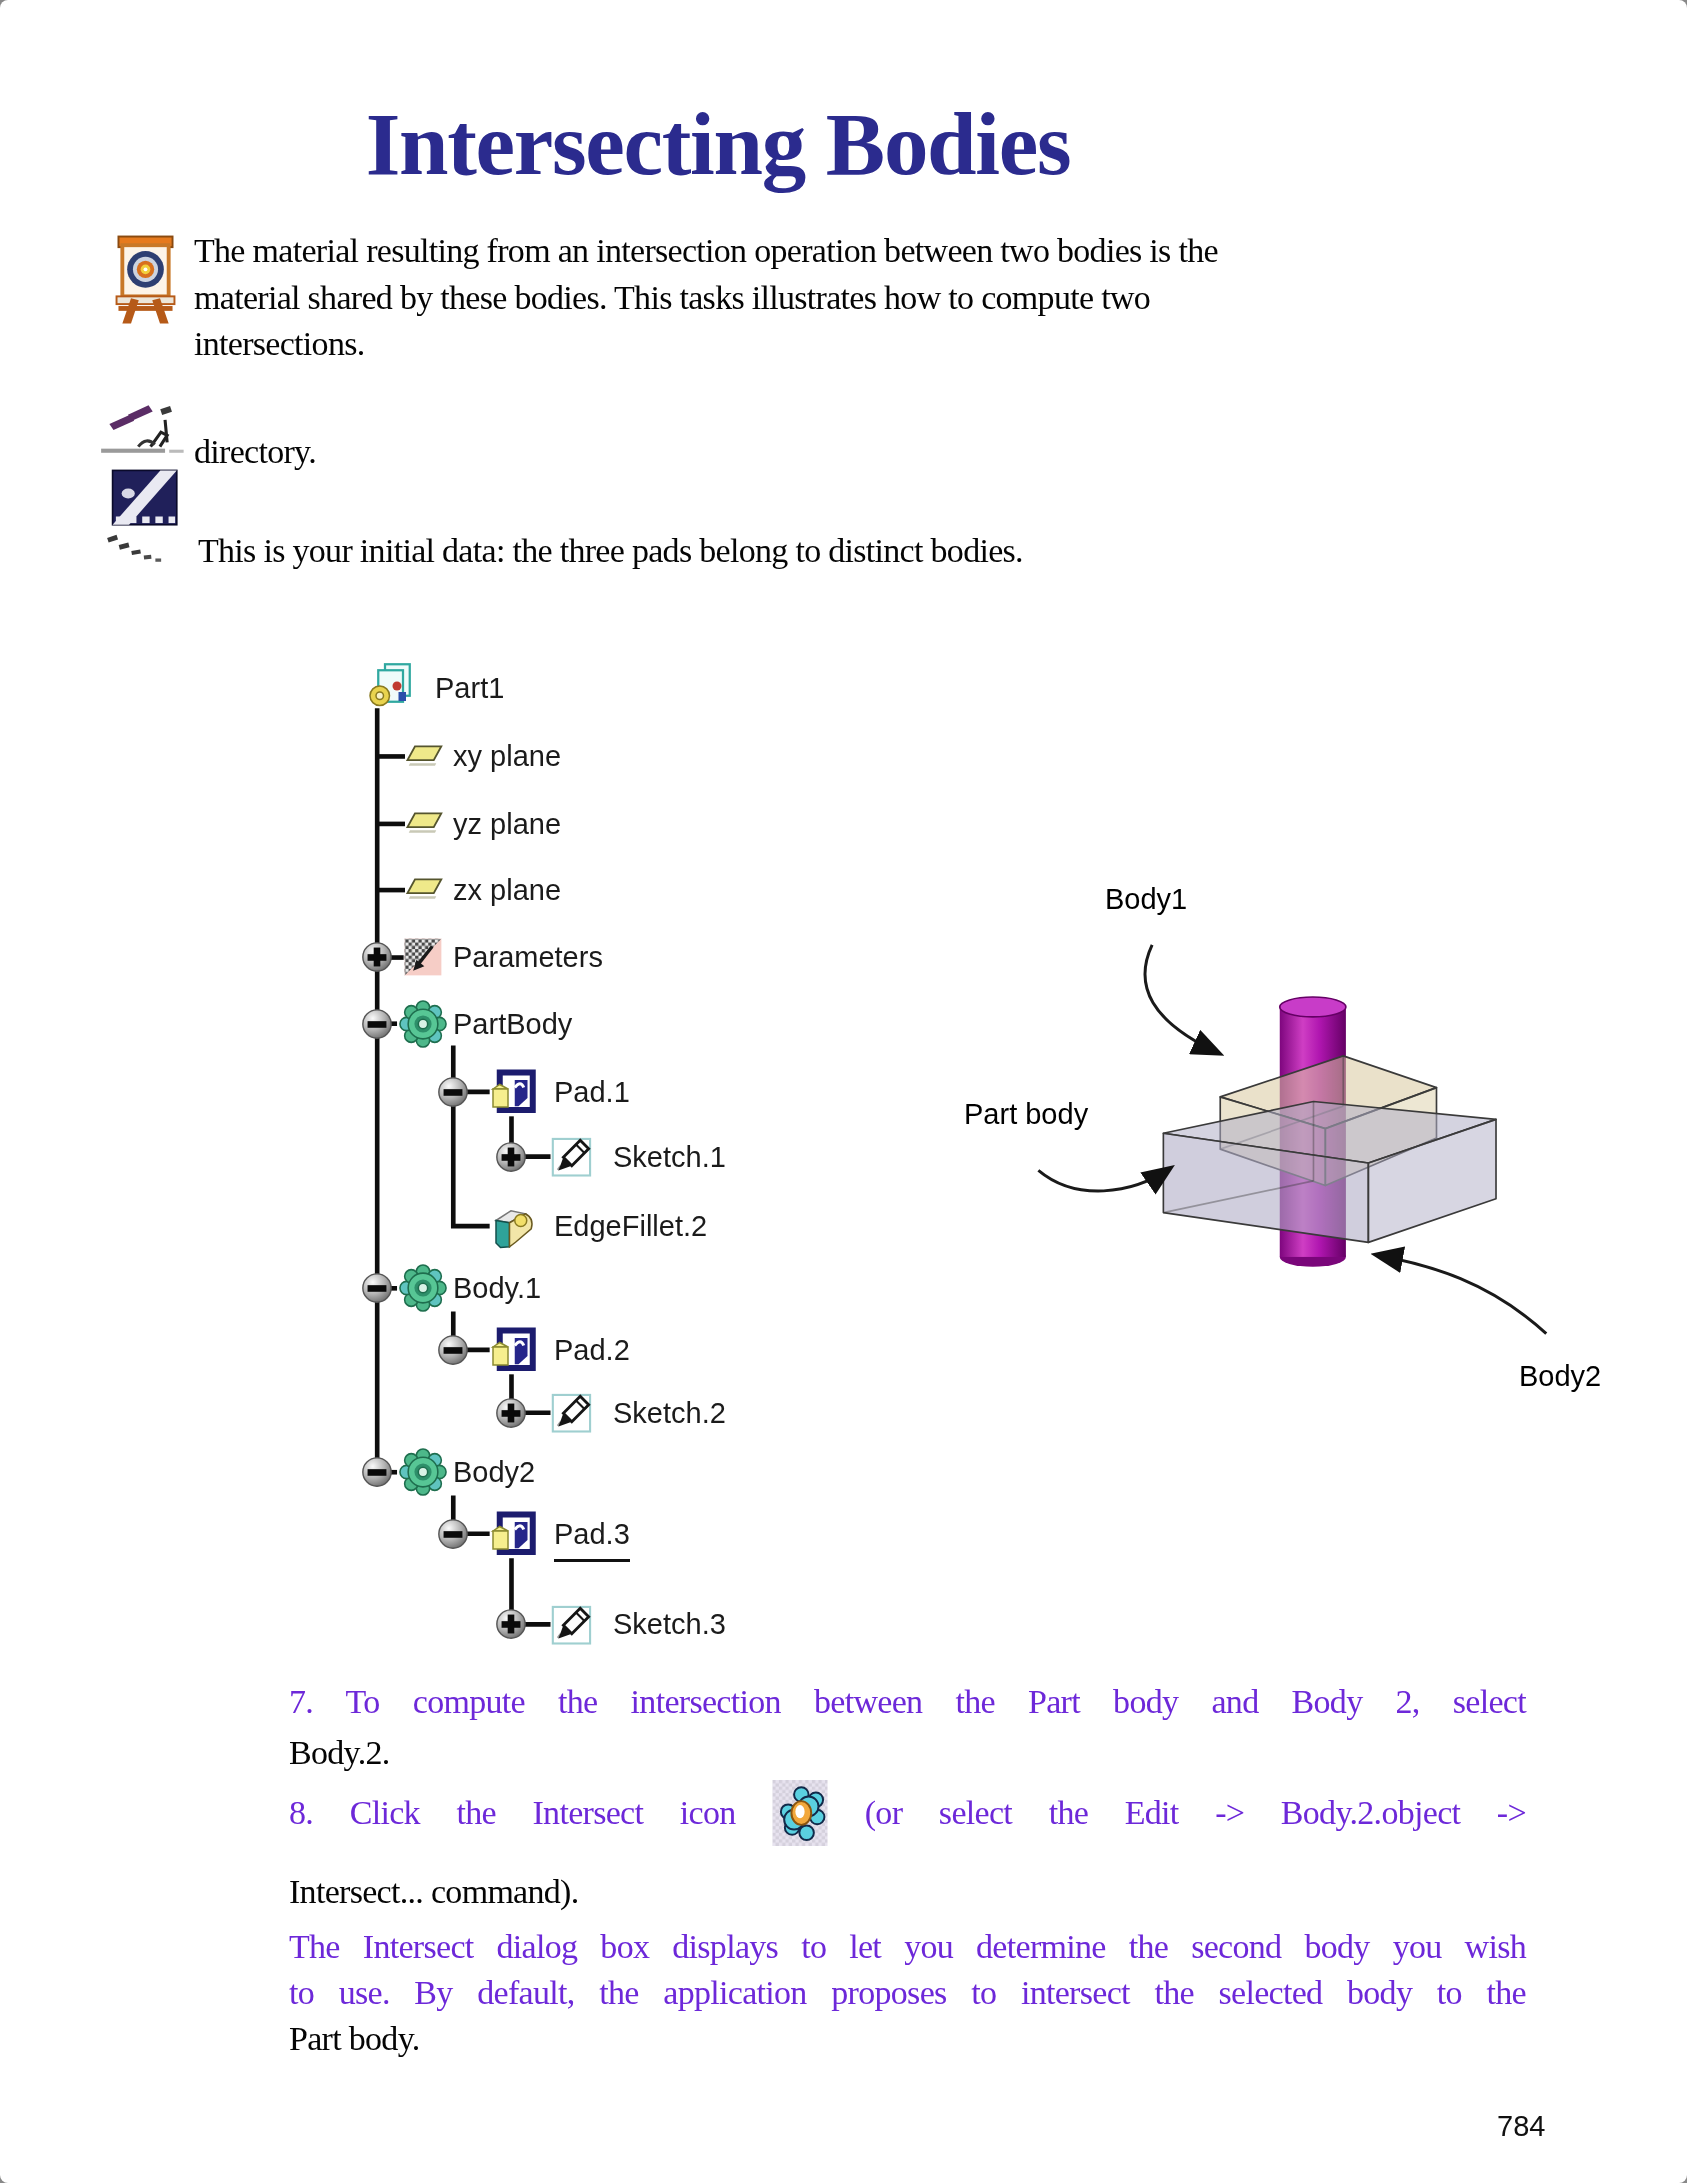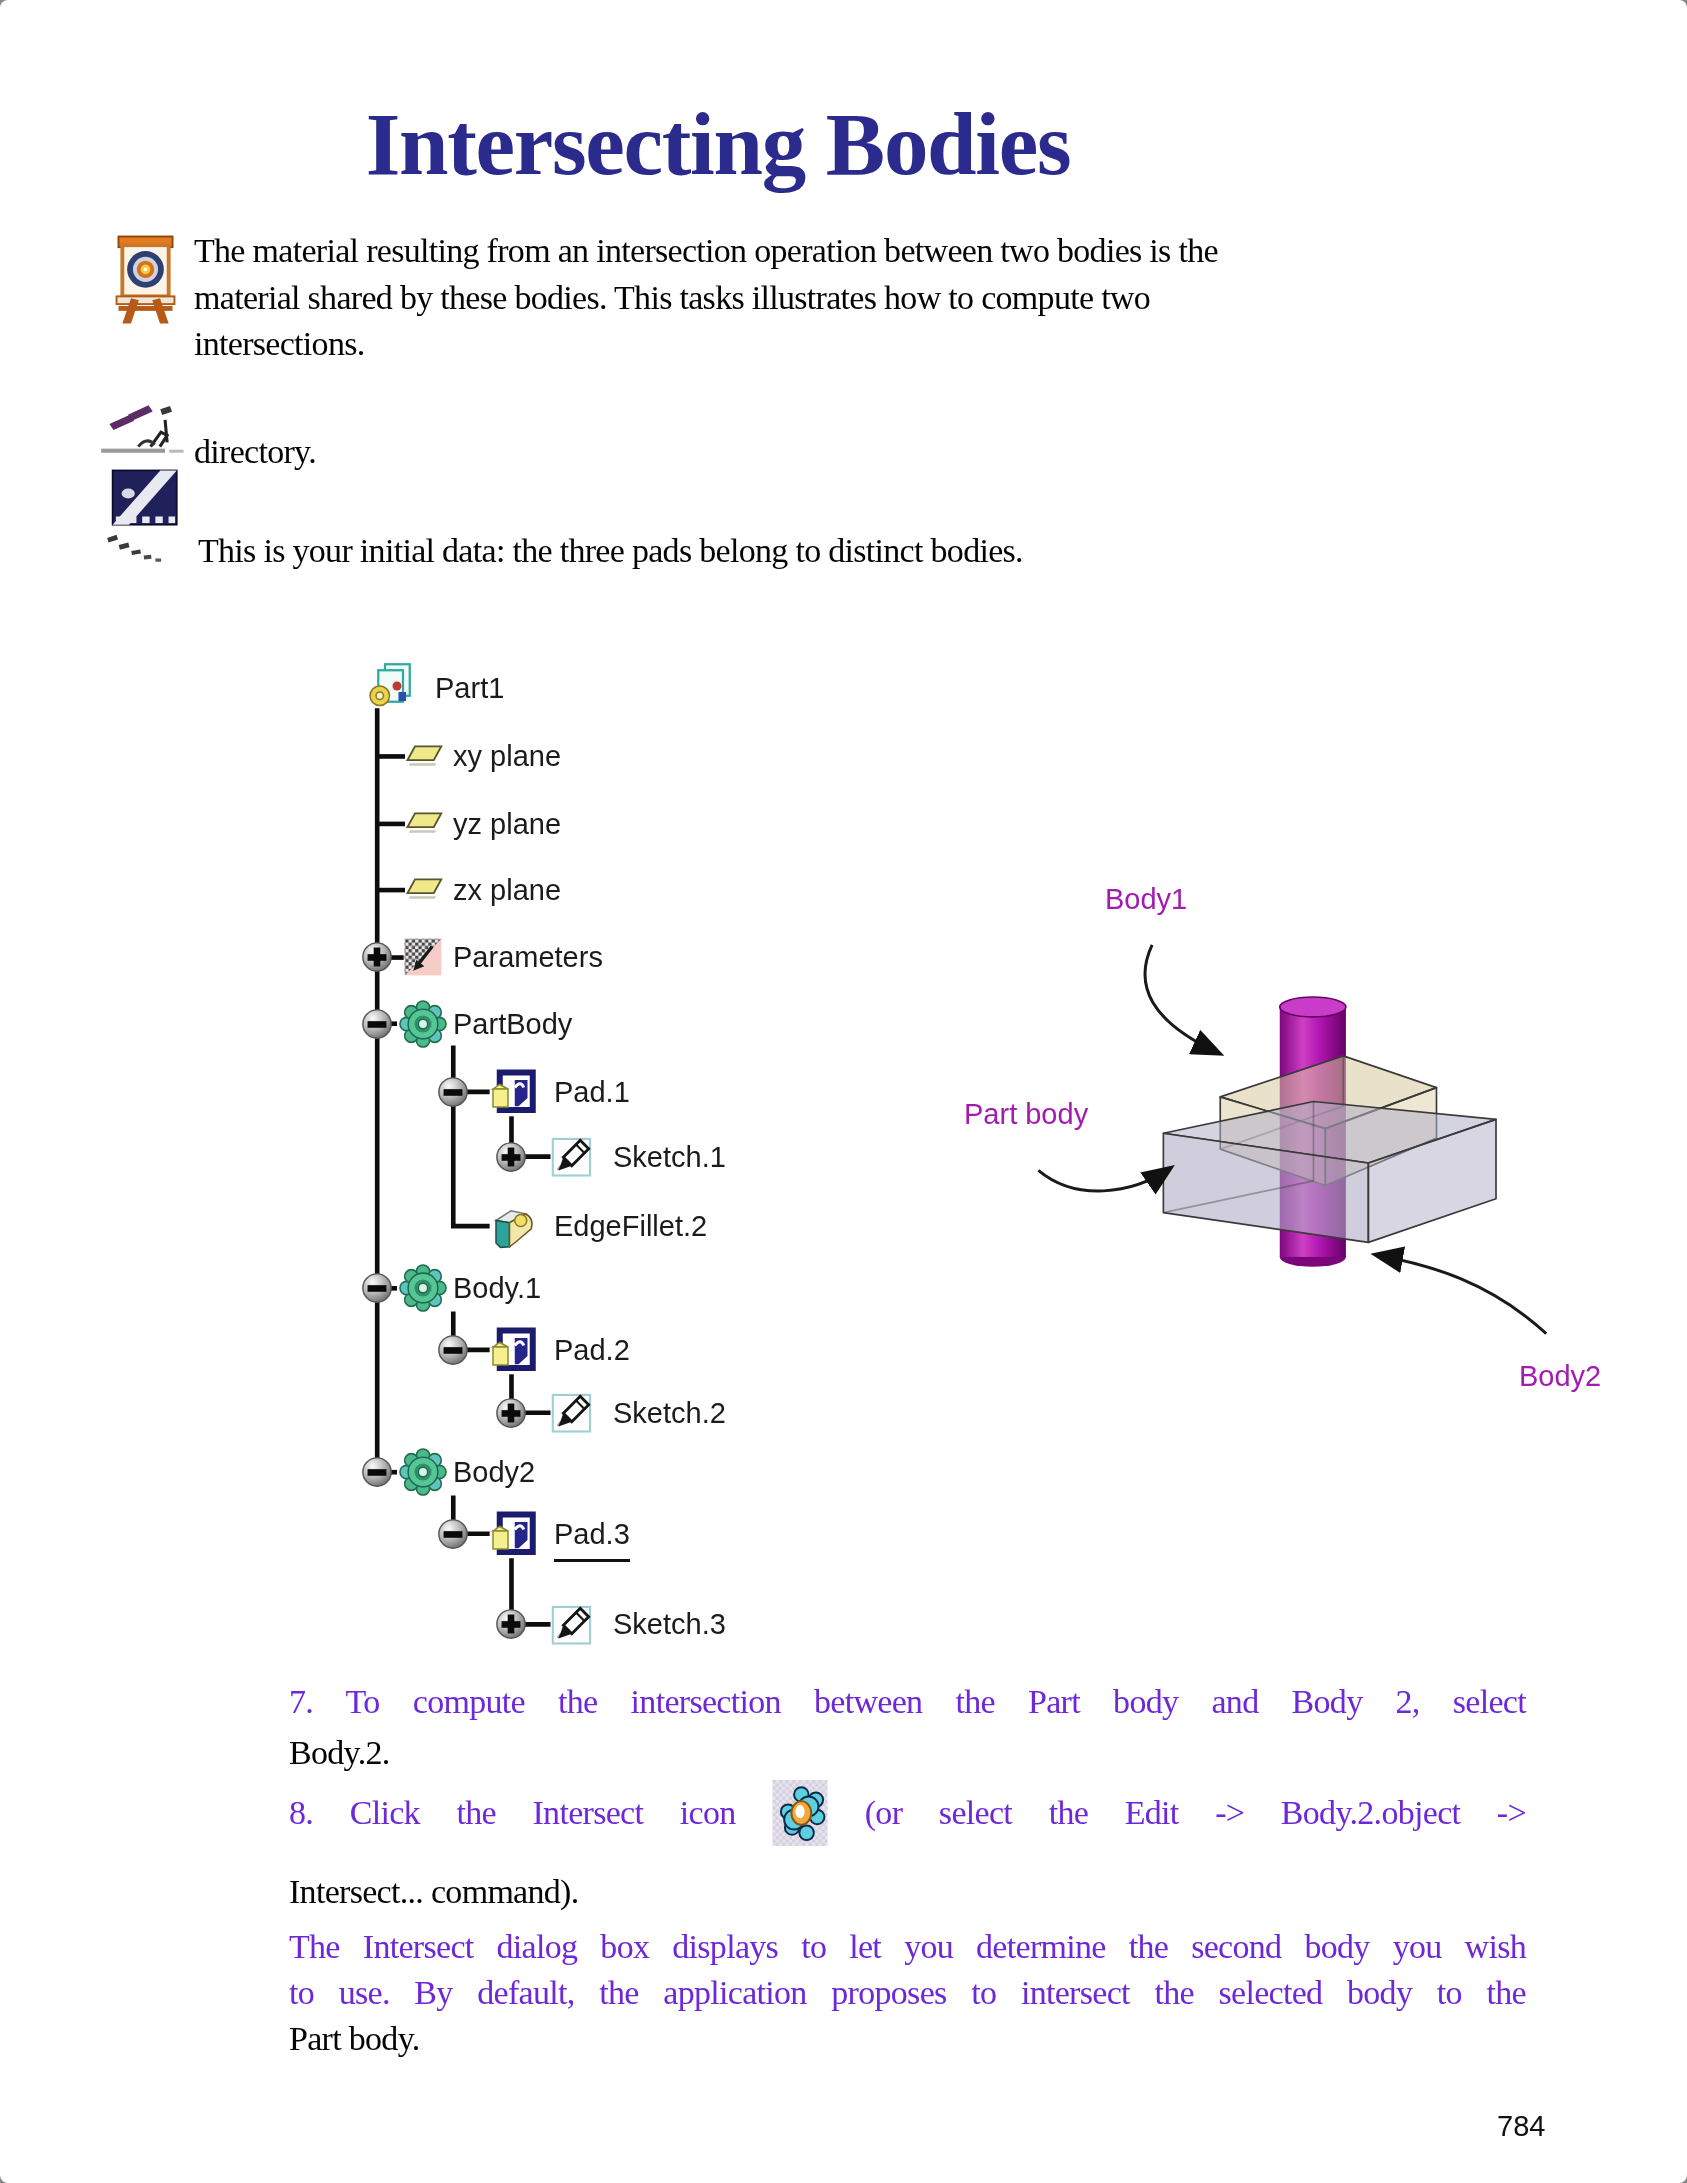--- a/index.html
+++ b/index.html
@@ -25,21 +25,21 @@
   .tree{position:absolute;left:344px;top:642px;width:503px;height:1032px;}
   .tree svg.lines{position:absolute;left:0;top:0;}
   .node-icon{position:absolute;}
   .tlabel{position:absolute;font-family:"Liberation Sans","DejaVu Sans",sans-serif;
     font-size:29px;line-height:34px;height:34px;color:#1b1b1b;white-space:nowrap;}
   .tlabel.selected{border-bottom:3.3px solid #111;padding-bottom:8px;}
 
   
   .figure{position:absolute;left:920px;top:860px;width:701px;height:569px;}
   .flabel{position:absolute;font-family:"Liberation Sans","DejaVu Sans",sans-serif;
-    font-size:29px;color:#a21caf;white-space:nowrap;}
+    font-size:29px;color:#000000;white-space:nowrap;}
 
   .pagenum{position:absolute;left:1497px;top:2110px;font-family:"Liberation Sans",sans-serif;
     font-size:29px;color:#111;}
 </style>
 </head>
 <body>
 
 <svg width="0" height="0" style="position:absolute">
   <defs>
     <pattern id="chk" width="10" height="10" patternUnits="userSpaceOnUse">

